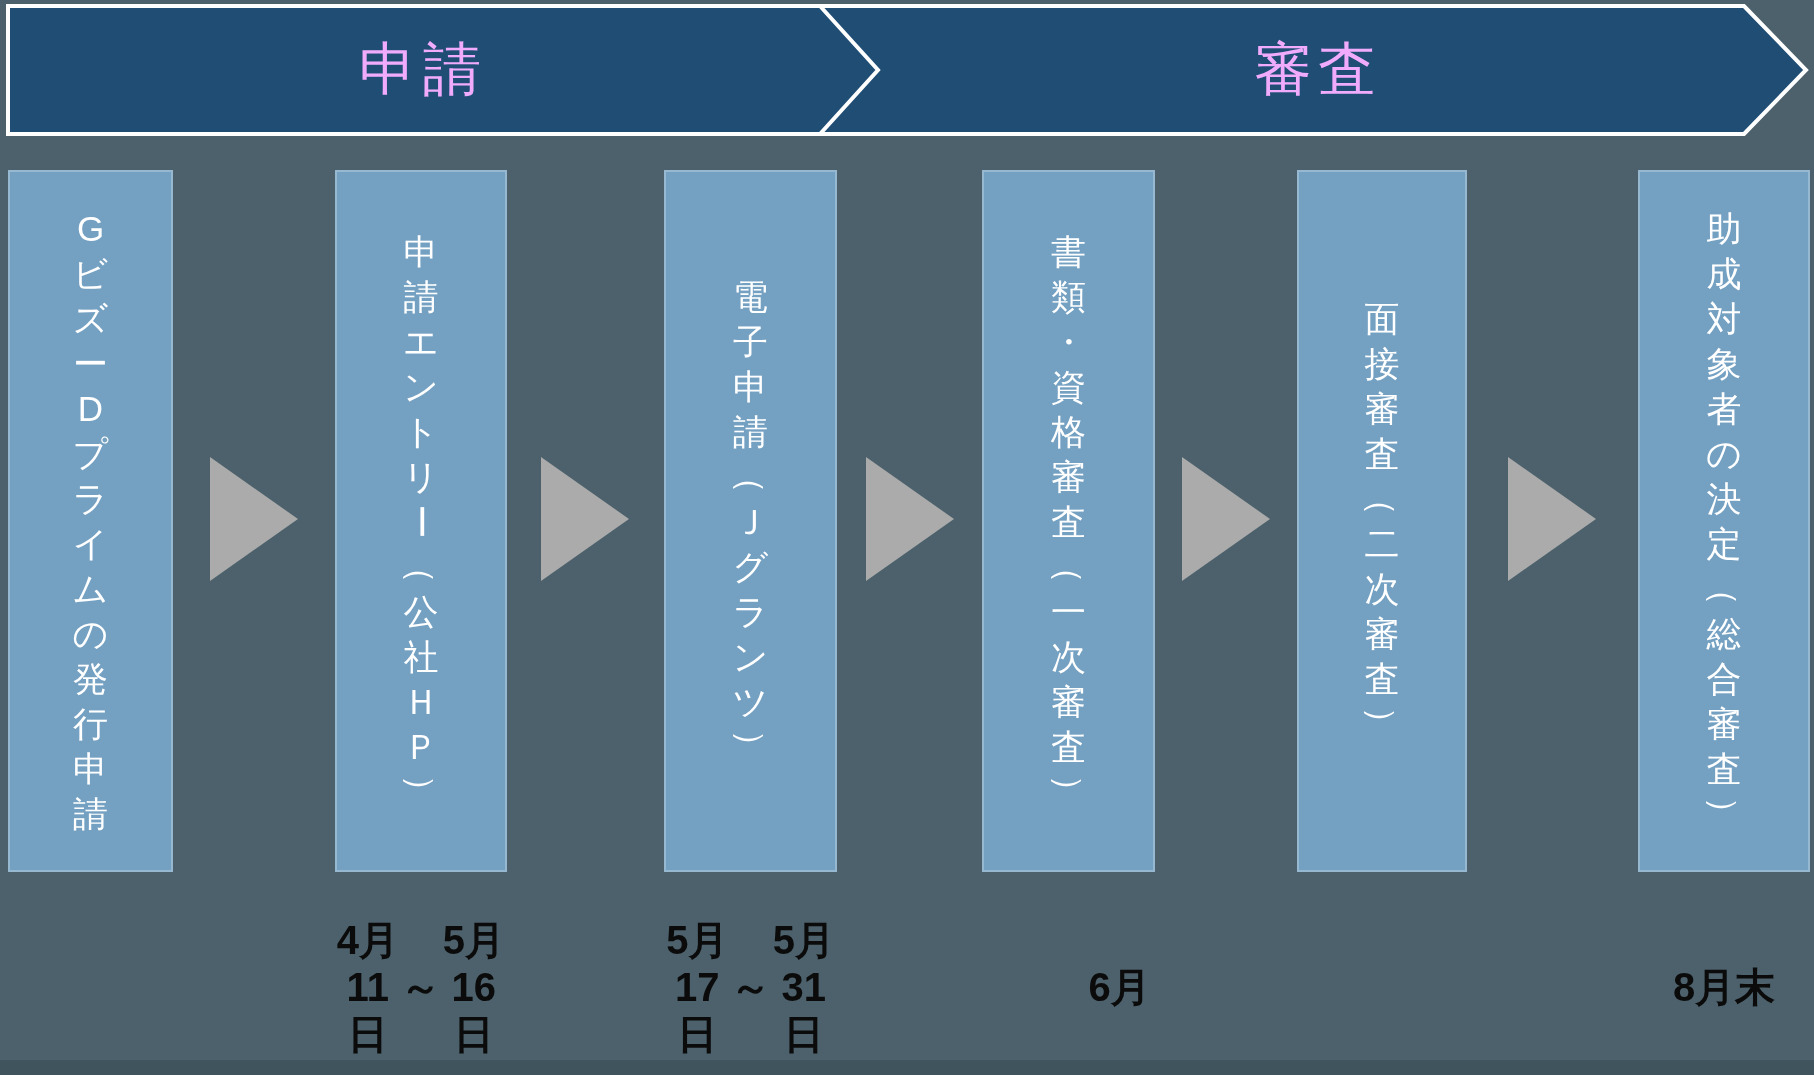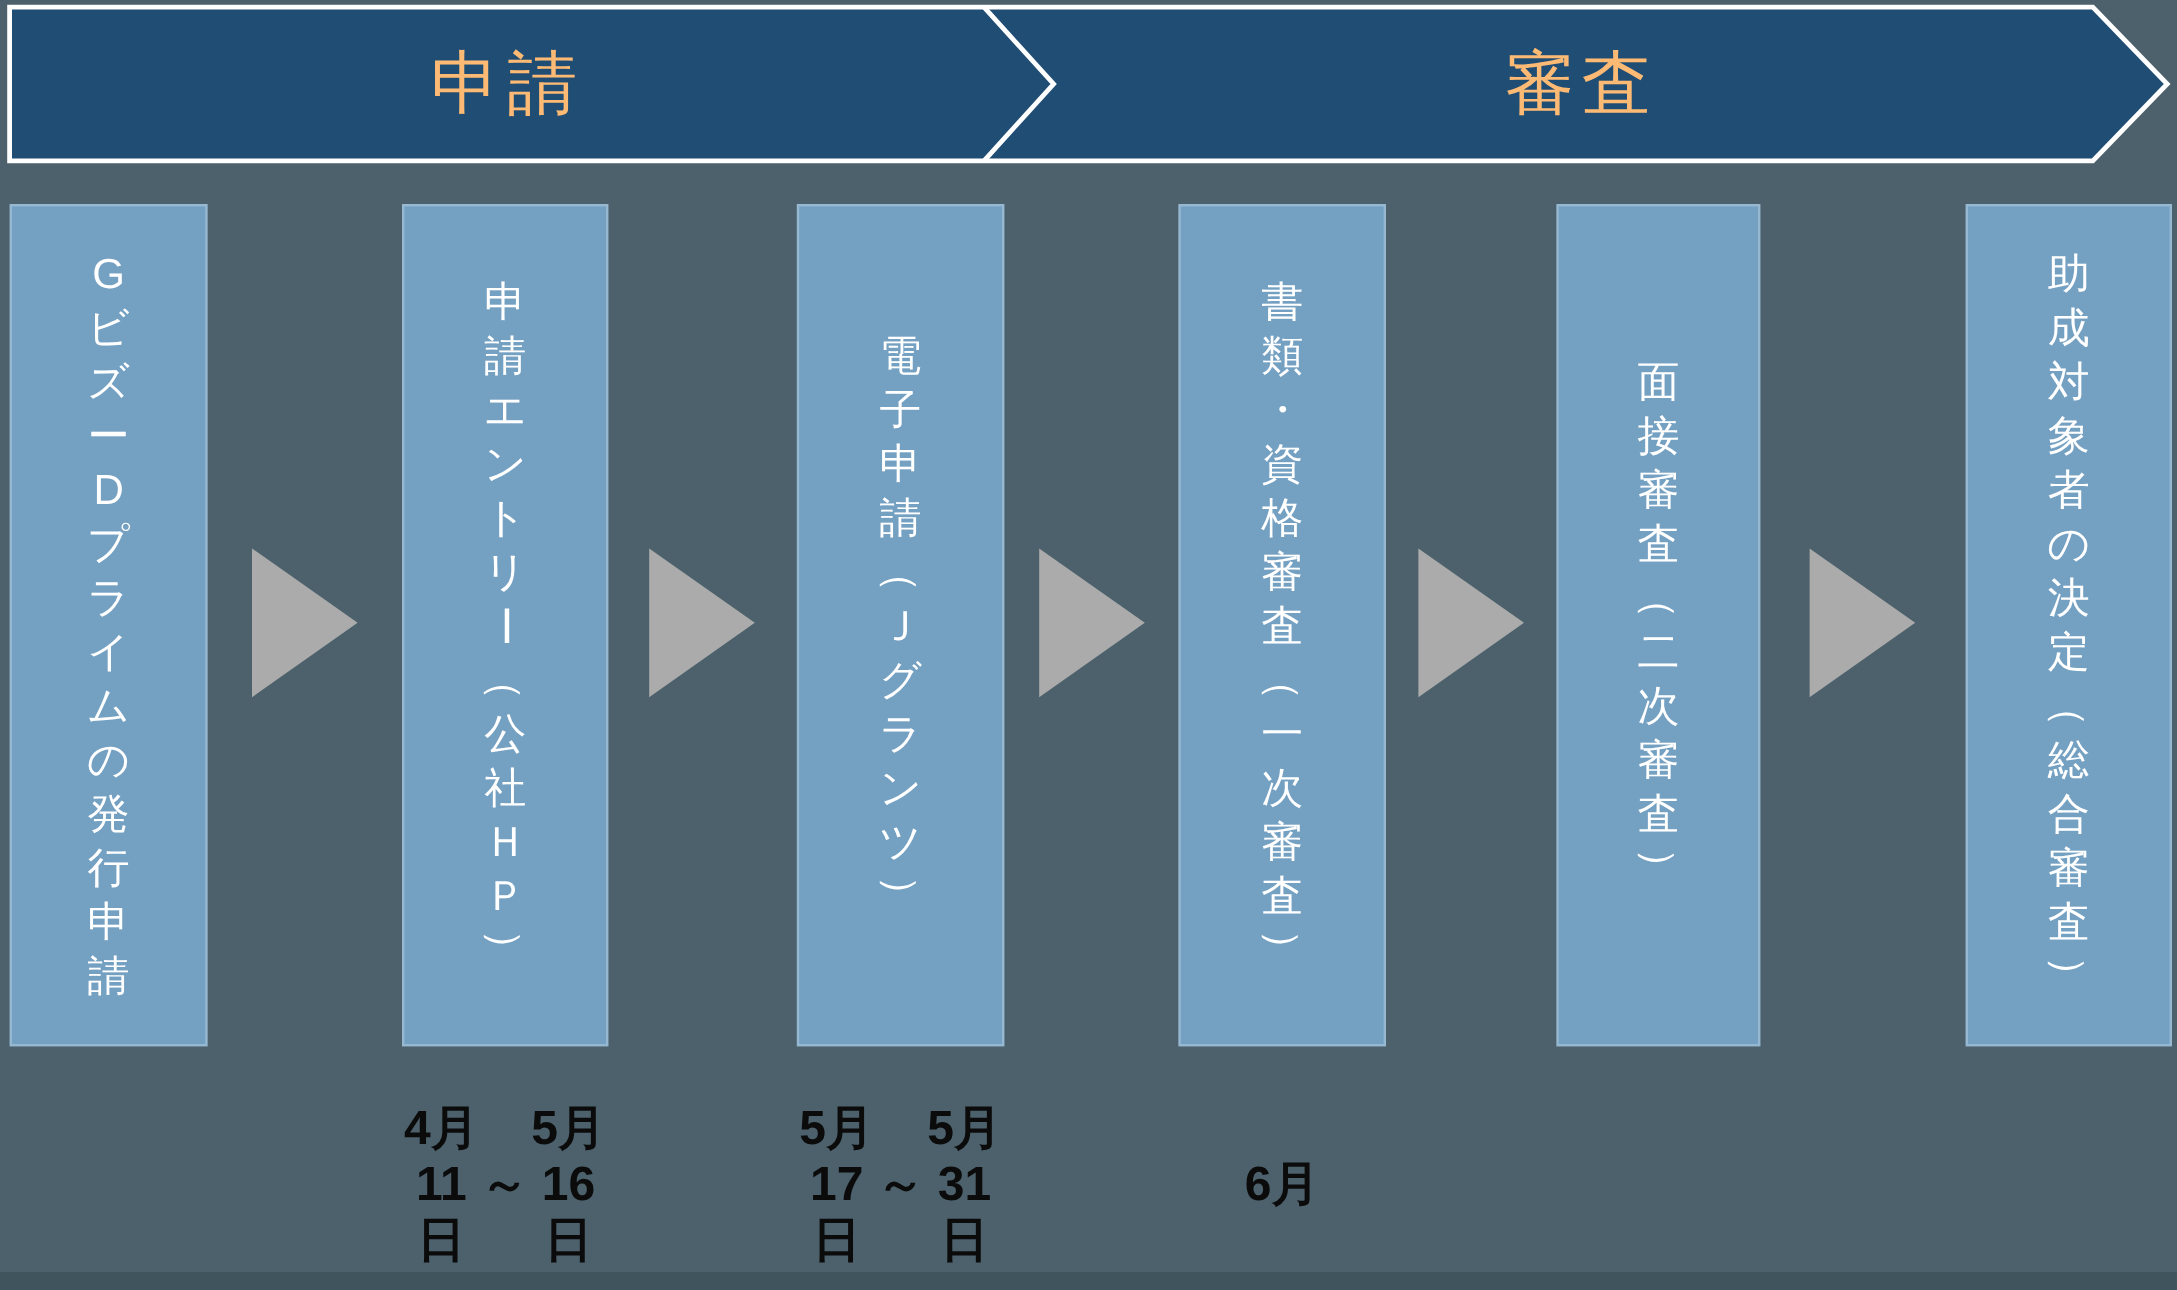--- a/index.html
+++ b/index.html
@@ -8,21 +8,21 @@
     background:#4C616B;
     font-family:"Liberation Sans","DejaVu Sans",sans-serif;
   }
   .stage{position:absolute;inset:0;}
 
   
   .header-svg{position:absolute;left:0;top:0;}
   .phase-label{
     position:absolute;top:0;height:140px;
     display:flex;align-items:center;justify-content:center;
-    color:#fdba74;font-size:58px;font-weight:400;letter-spacing:6px;
+    color:#f0abfc;font-size:58px;font-weight:400;letter-spacing:6px;
   }
   .phase-label.p1{left:8px;width:830px;}
   .phase-label.p2{left:878px;width:880px;}
 
   
   .step-box{
     position:absolute;top:170px;height:702px;
     background:#74A0C2;border:2px solid rgba(255,255,255,.25);
     box-sizing:border-box;
     display:flex;flex-direction:column;align-items:center;justify-content:center;
@@ -55,21 +55,21 @@
 
   
   .date-block{
     position:absolute;top:910px;height:155px;
     display:flex;flex-direction:row;align-items:center;justify-content:center;
     color:#0B0B0B;font-size:40px;font-weight:700;text-align:center;
   }
   .date-block div{line-height:47px;}
   .date-block.s2{left:335px;width:172px;}
   .date-block.s3{left:664px;width:173px;justify-content:center;}
-  .date-block.s4{left:982px;width:173px;text-align:center;}
+  .date-block.s4{left:1033px;width:173px;text-align:center;}
   .date-block.s5{left:1297px;width:170px;}
   .date-block.s6{left:1638px;width:172px;}
 
   .bottom-strip{
     position:absolute;left:0;top:1060px;width:1814px;height:15px;
     background:#40545E;
   }
 </style>
 </head>
 <body>
@@ -183,15 +183,18 @@
       <div>5月16日</div>
     </div>
   <div class="date-block s3">
       <div>5月17日</div>
       <div>～</div>
       <div>5月31日</div>
     </div>
   <div class="date-block s4">
       <div>6月</div>
     </div>
+  <div class="date-block s6">
+      <div>8月末</div>
+    </div>
 
   <div class="bottom-strip"></div>
 </div>
 
 </body></html>

